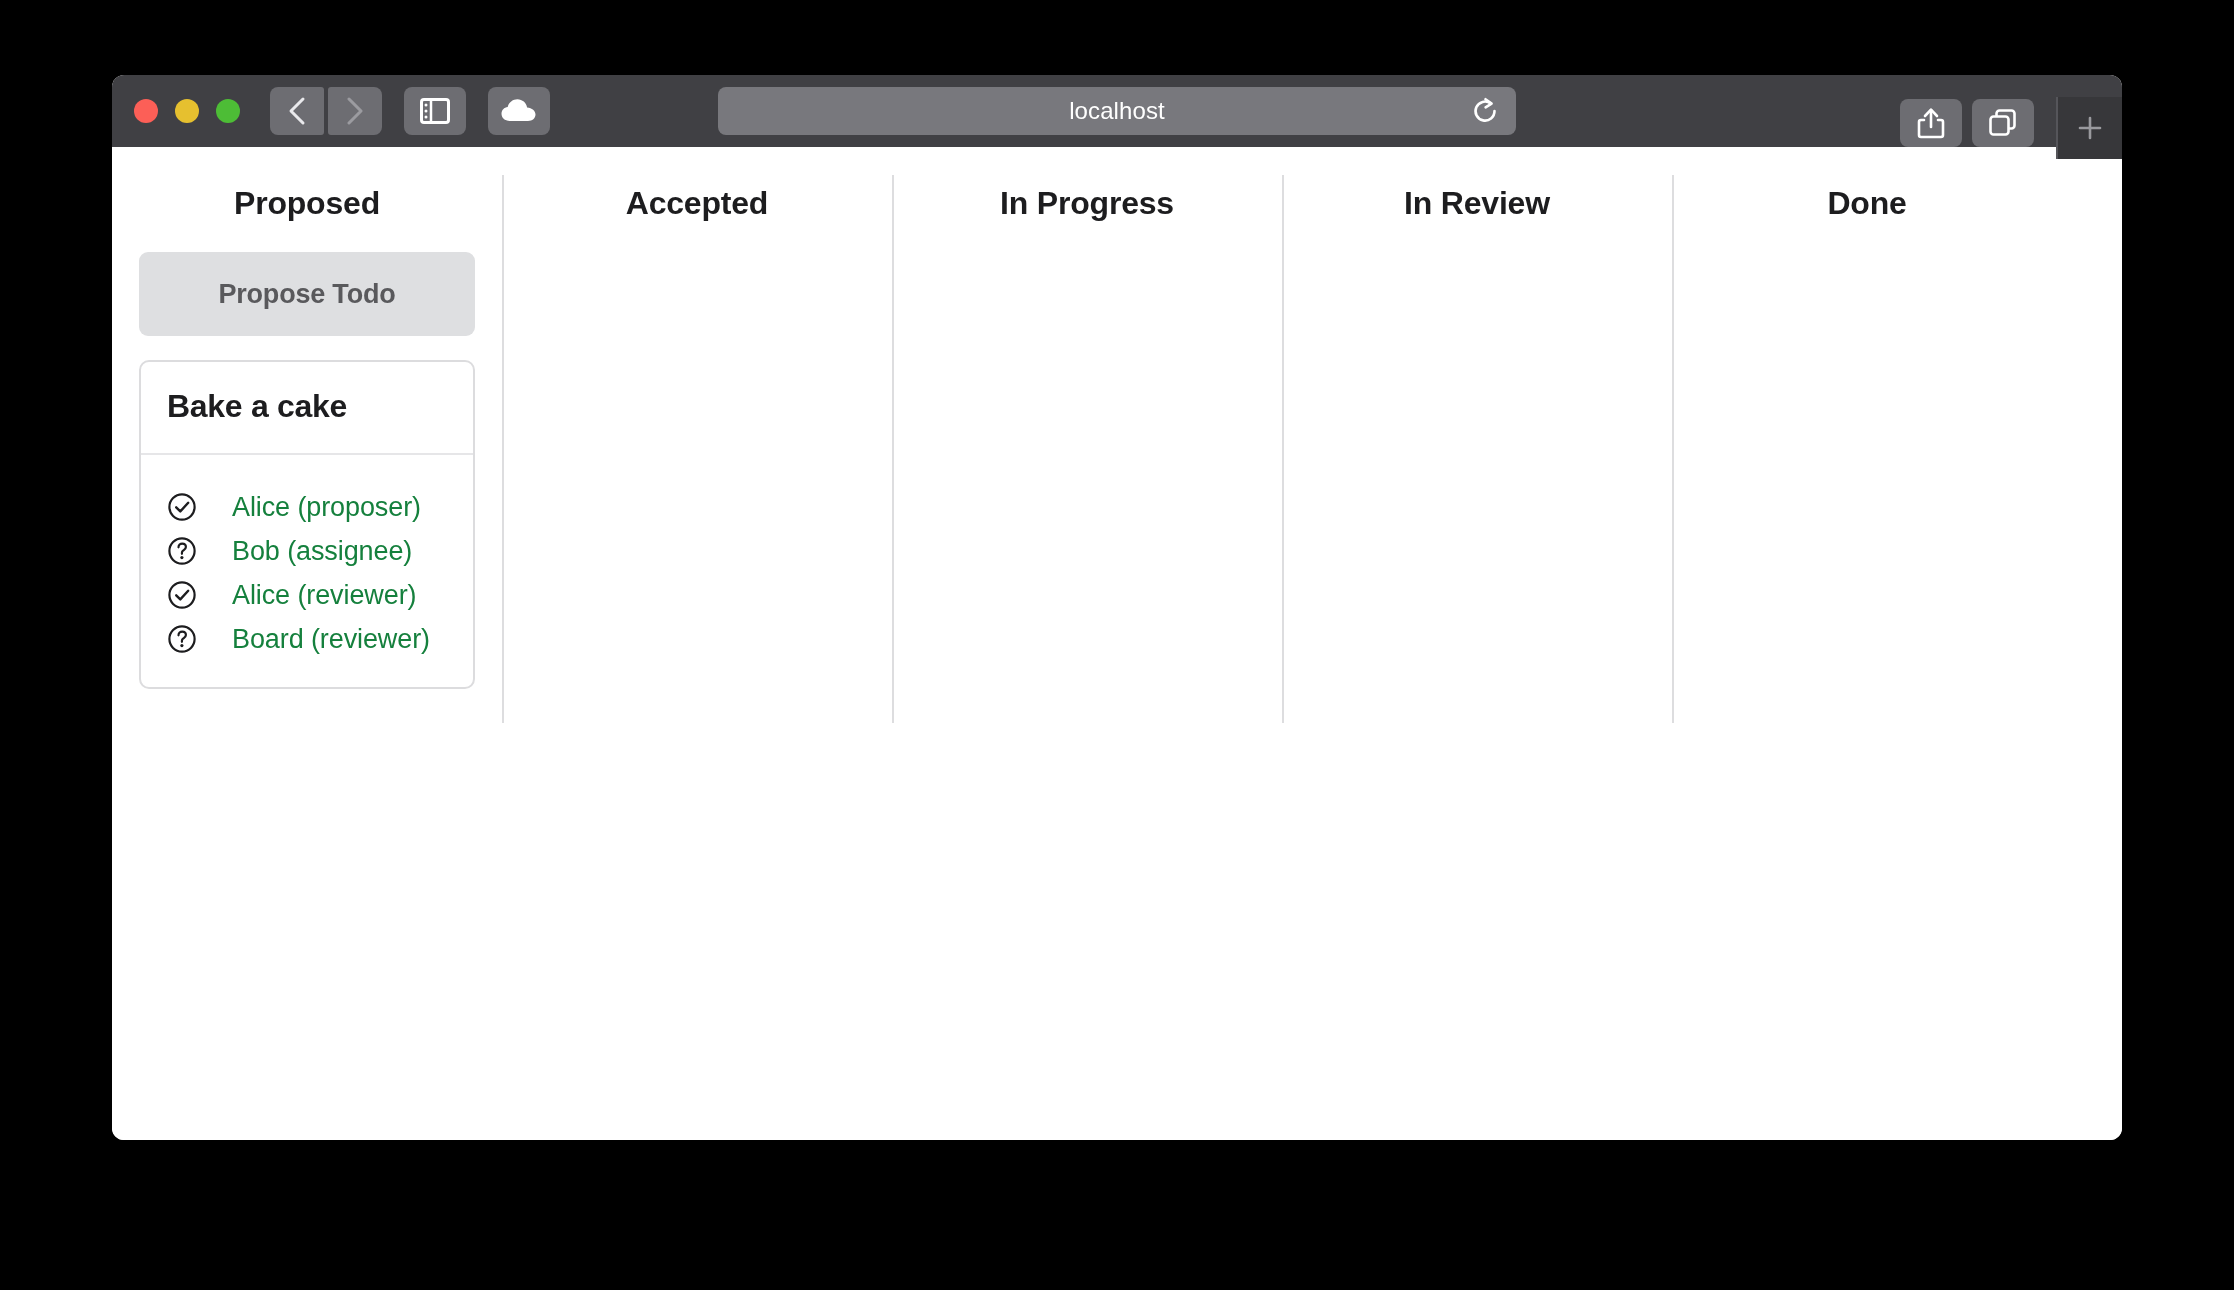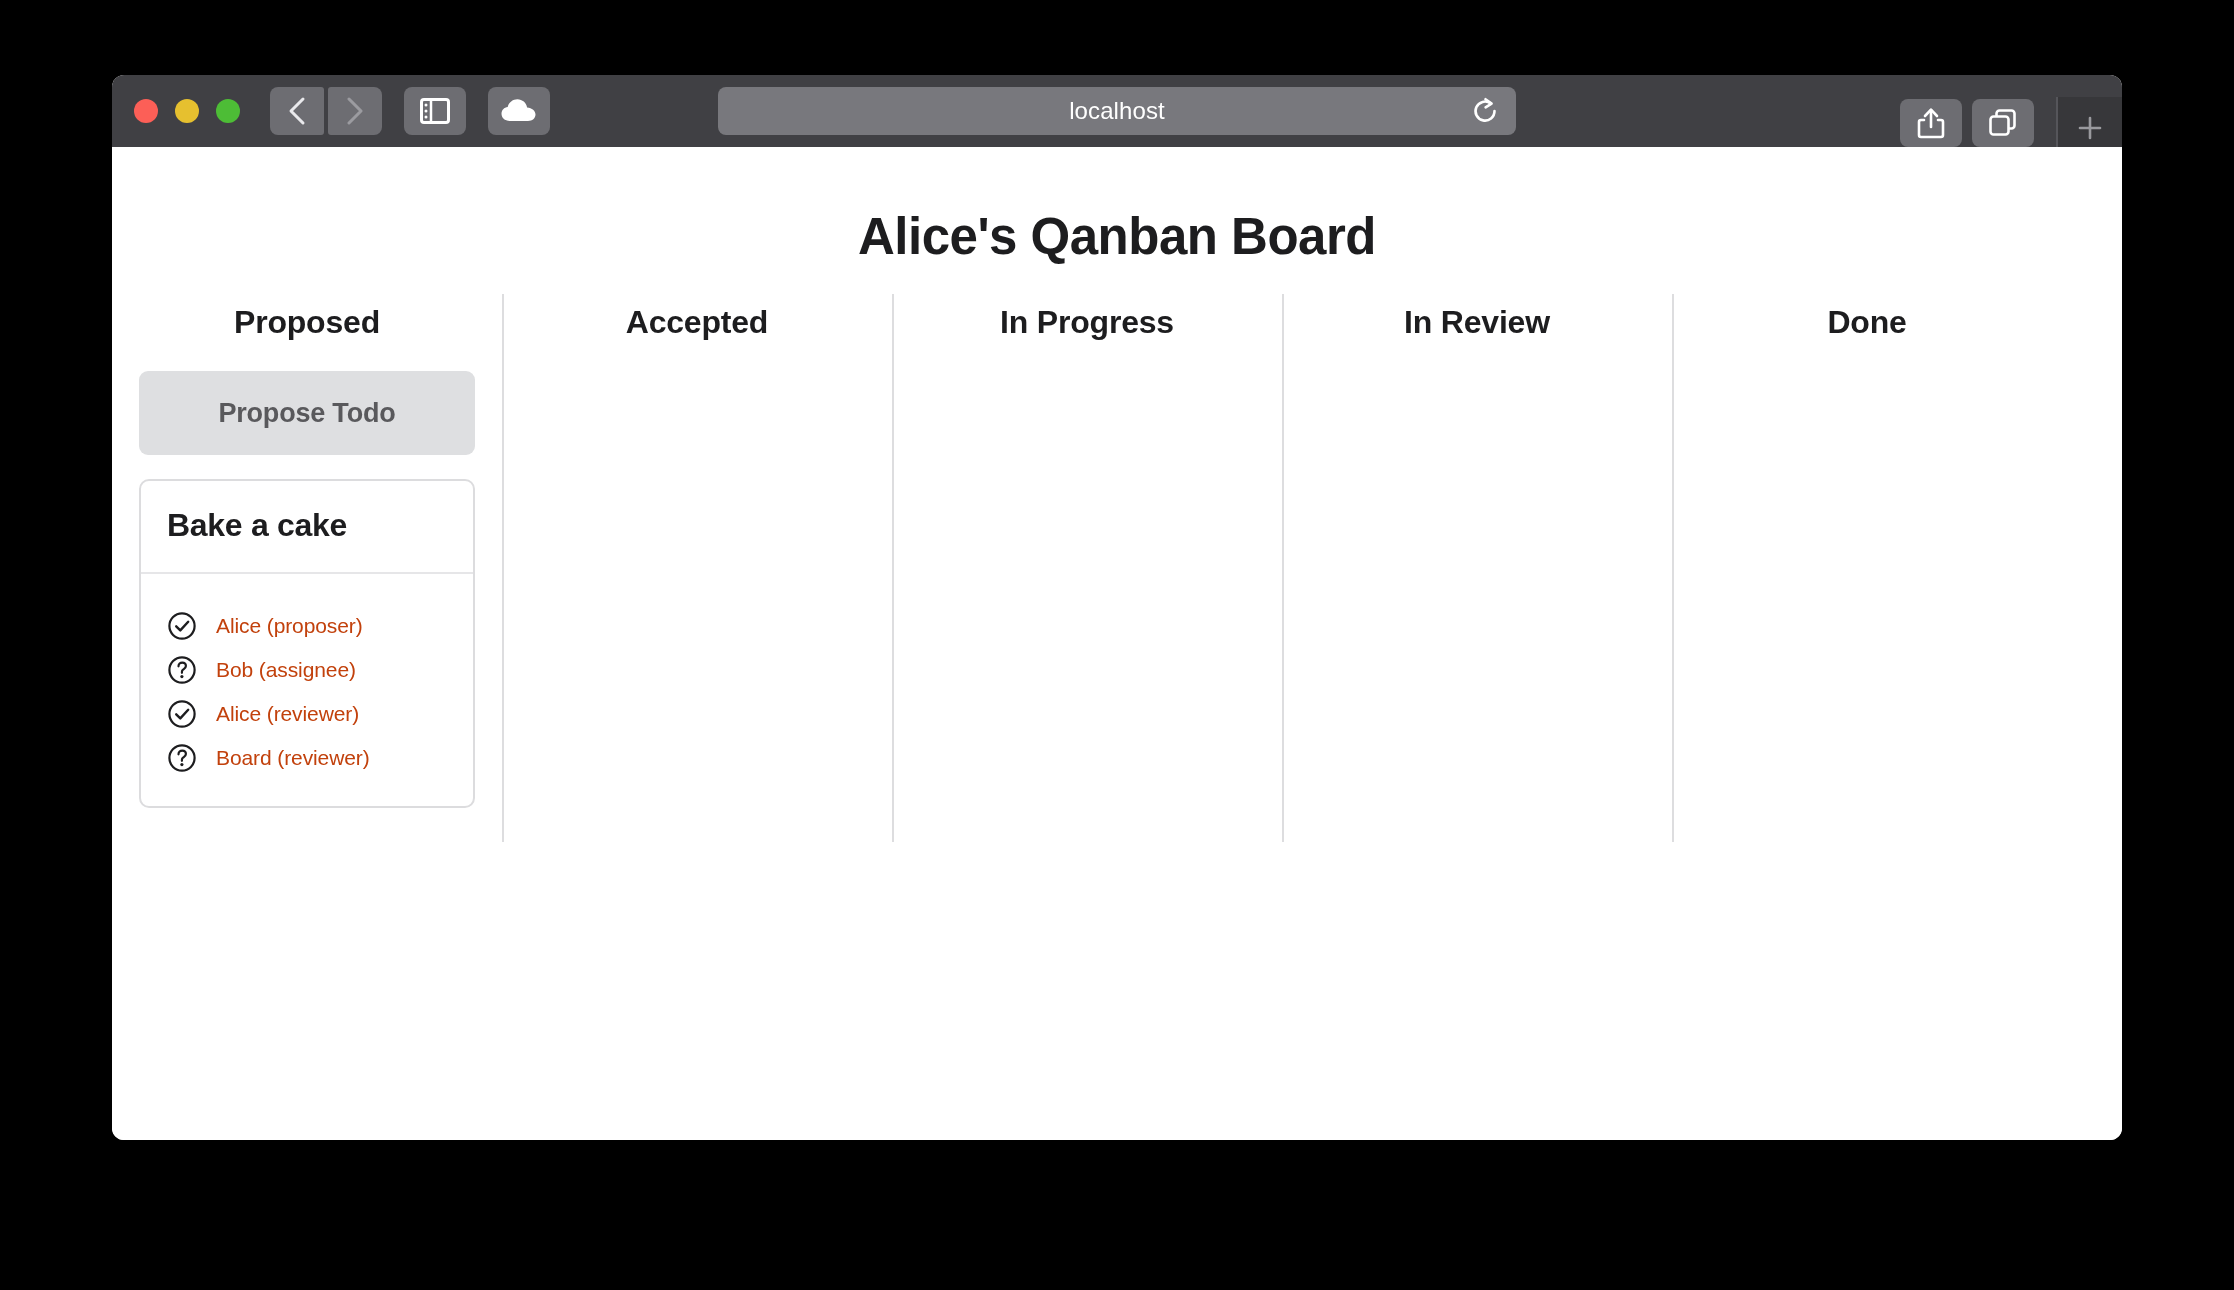--- a/index.html
+++ b/index.html
@@ -222,24 +222,25 @@
   .participant-icon {
     width: 30px;
     height: 30px;
     flex: 0 0 30px;
     display: flex;
     align-items: center;
     justify-content: center;
   }
   .participant-icon svg { display: block; }
   .participant-name {
-    font-size: 21px;
-    color: #c2410c;
+    font-size: 27px;
+    color: #15803d;
     white-space: nowrap;
     letter-spacing: -0.1px;
+    margin-left: 16px;
   }
 </style>
 </head>
 <body>
 
 <div class="browser-window">
 
   <div class="toolbar">
 
     <div class="traffic-lights">
@@ -311,21 +312,20 @@
         <svg width="32" height="32" viewBox="0 0 32 32">
           <line x1="16" y1="6" x2="16" y2="26" stroke="#9a9a9e" stroke-width="2.6" stroke-linecap="round"></line>
           <line x1="6" y1="16" x2="26" y2="16" stroke="#9a9a9e" stroke-width="2.6" stroke-linecap="round"></line>
         </svg>
       </div>
     </div>
   </div>
 
   <div class="page">
 
-    <h1 class="page-title">Alice's Qanban Board</h1>
 
     <div class="board">
 
       <div class="column">
         <div class="column-title">Proposed</div>
         <div class="column-body">
           <button class="propose-btn">Propose Todo</button>
 
           <div class="todo-card">
             <div class="todo-card-header">

